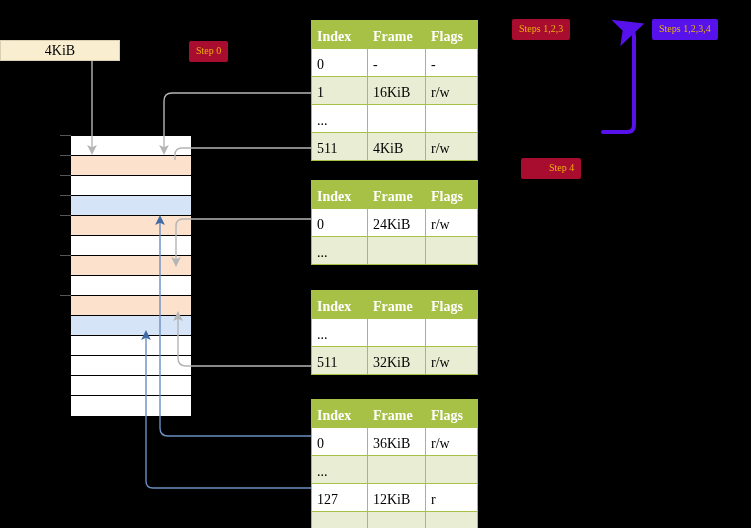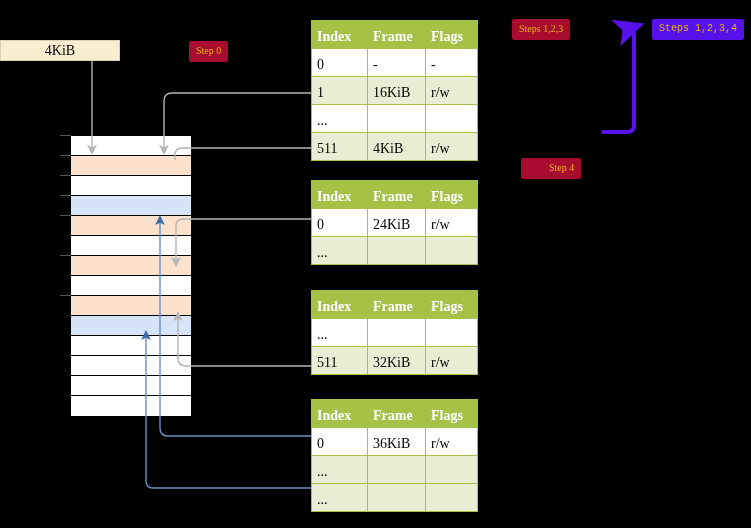--- a/index.html
+++ b/index.html
@@ -112,21 +112,21 @@
   </div>
 
   <div class="badge badge-red" style="left:189px; top:41px;font-family:Liberation Serif, serif;">
     <span>Step 0</span>
   </div>
 
   <div class="badge badge-red" style="left:512px; top:19px;">
     <span>Steps 1,2,3</span>
   </div>
 
-  <div class="badge badge-purple" style="left:652px; top:19px;font-family:Liberation Mono, monospace;">
+  <div class="badge badge-purple" style="left:652px; top:19px;">
     <span>Steps 1,2,3,4</span>
   </div>
 
   <div class="badge badge-red" style="left:521px; top:158px;padding-left:28px;">
     <span>Step 4</span>
   </div>
 
   <div id="mem-col" class="mem-col" style="left:70px; top:135px; width:120px; height:280px;">
       <div class="mem-row" style="top: 0px; width: 120px; height: 20px; background: rgb(255, 255, 255);"></div>
       <div class="mem-row" style="top: 20px; width: 120px; height: 20px; background: rgb(252, 226, 204);"></div>
@@ -241,20 +241,25 @@
         <tr class="odd">
           <td class="col-index">0</td>
           <td class="col-frame">36KiB</td>
           <td class="col-flags">r/w</td>
         </tr>
         <tr class="even">
           <td class="col-index">...</td>
           <td class="col-frame"></td>
           <td class="col-flags"></td>
         </tr>
+        <tr class="odd">
+          <td class="col-index">127</td>
+          <td class="col-frame">12KiB</td>
+          <td class="col-flags">r</td>
+        </tr>
         <tr class="even">
           <td class="col-index">...</td>
           <td class="col-frame"></td>
           <td class="col-flags"></td>
         </tr>
       </tbody>
     </table>
 
   <svg id="wires" viewBox="0 0 751 528">
     <defs>

